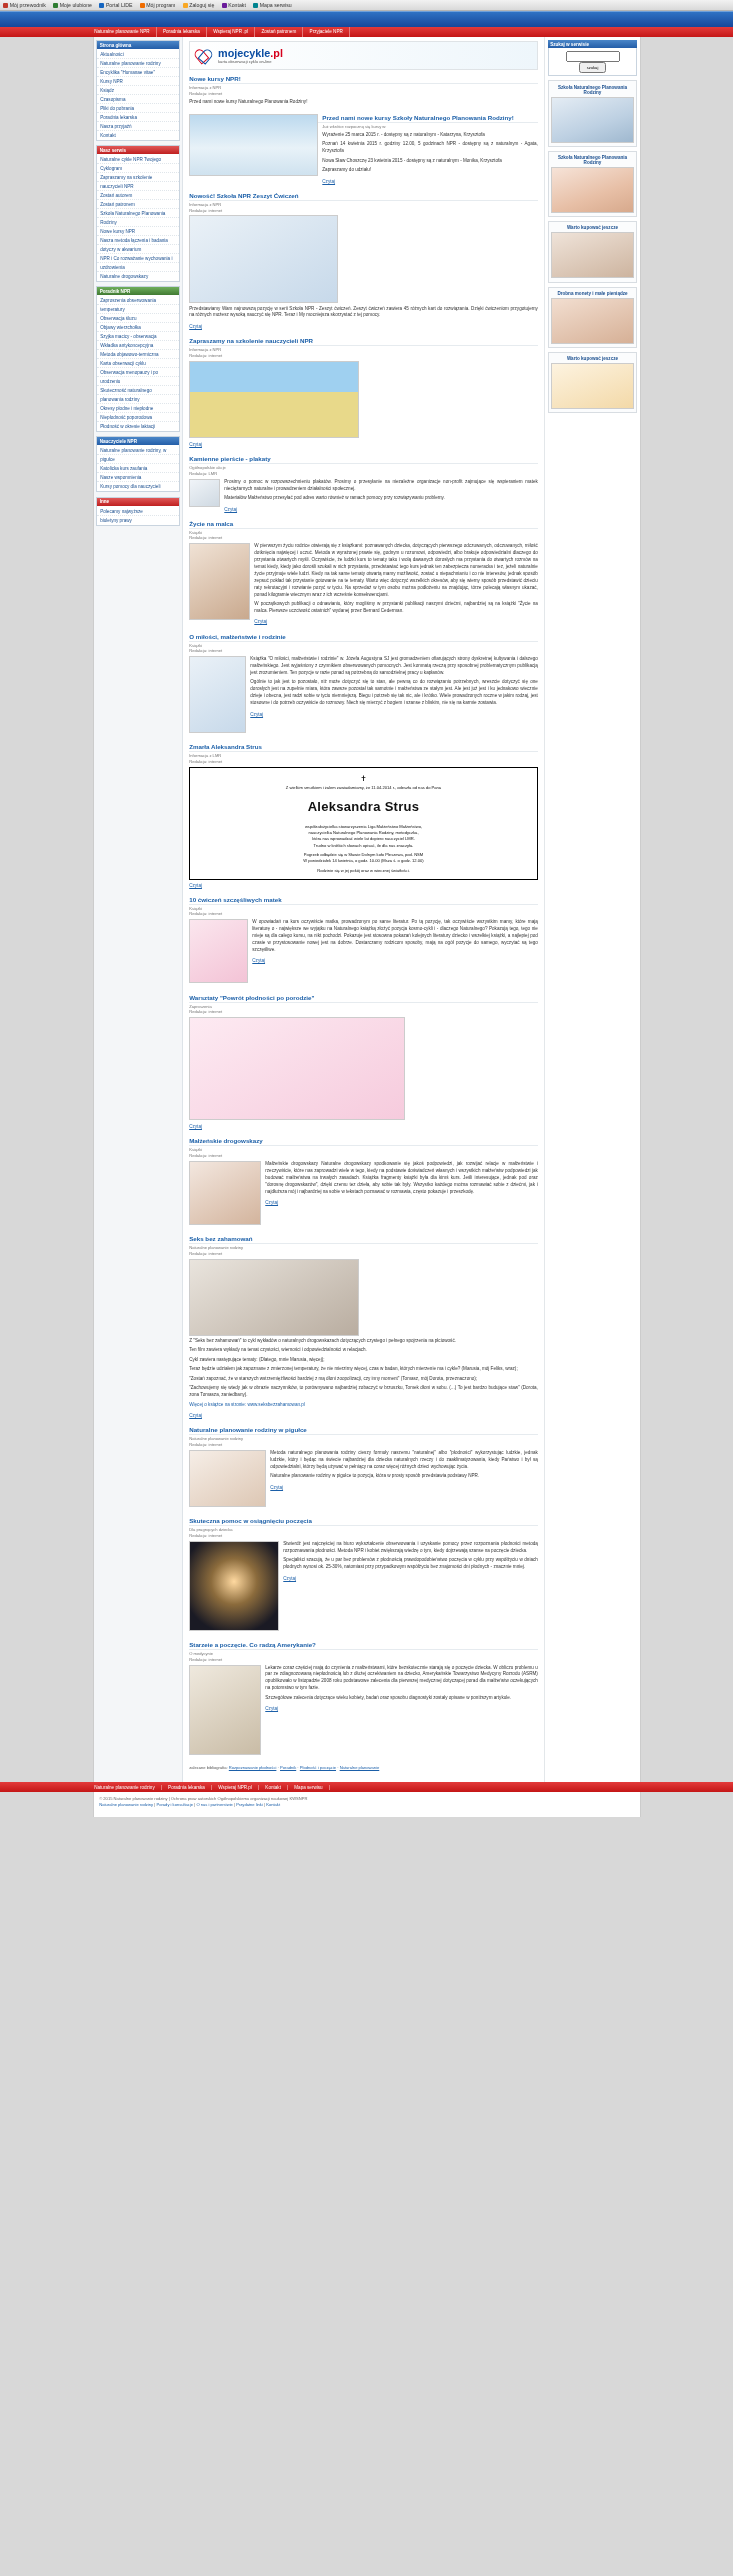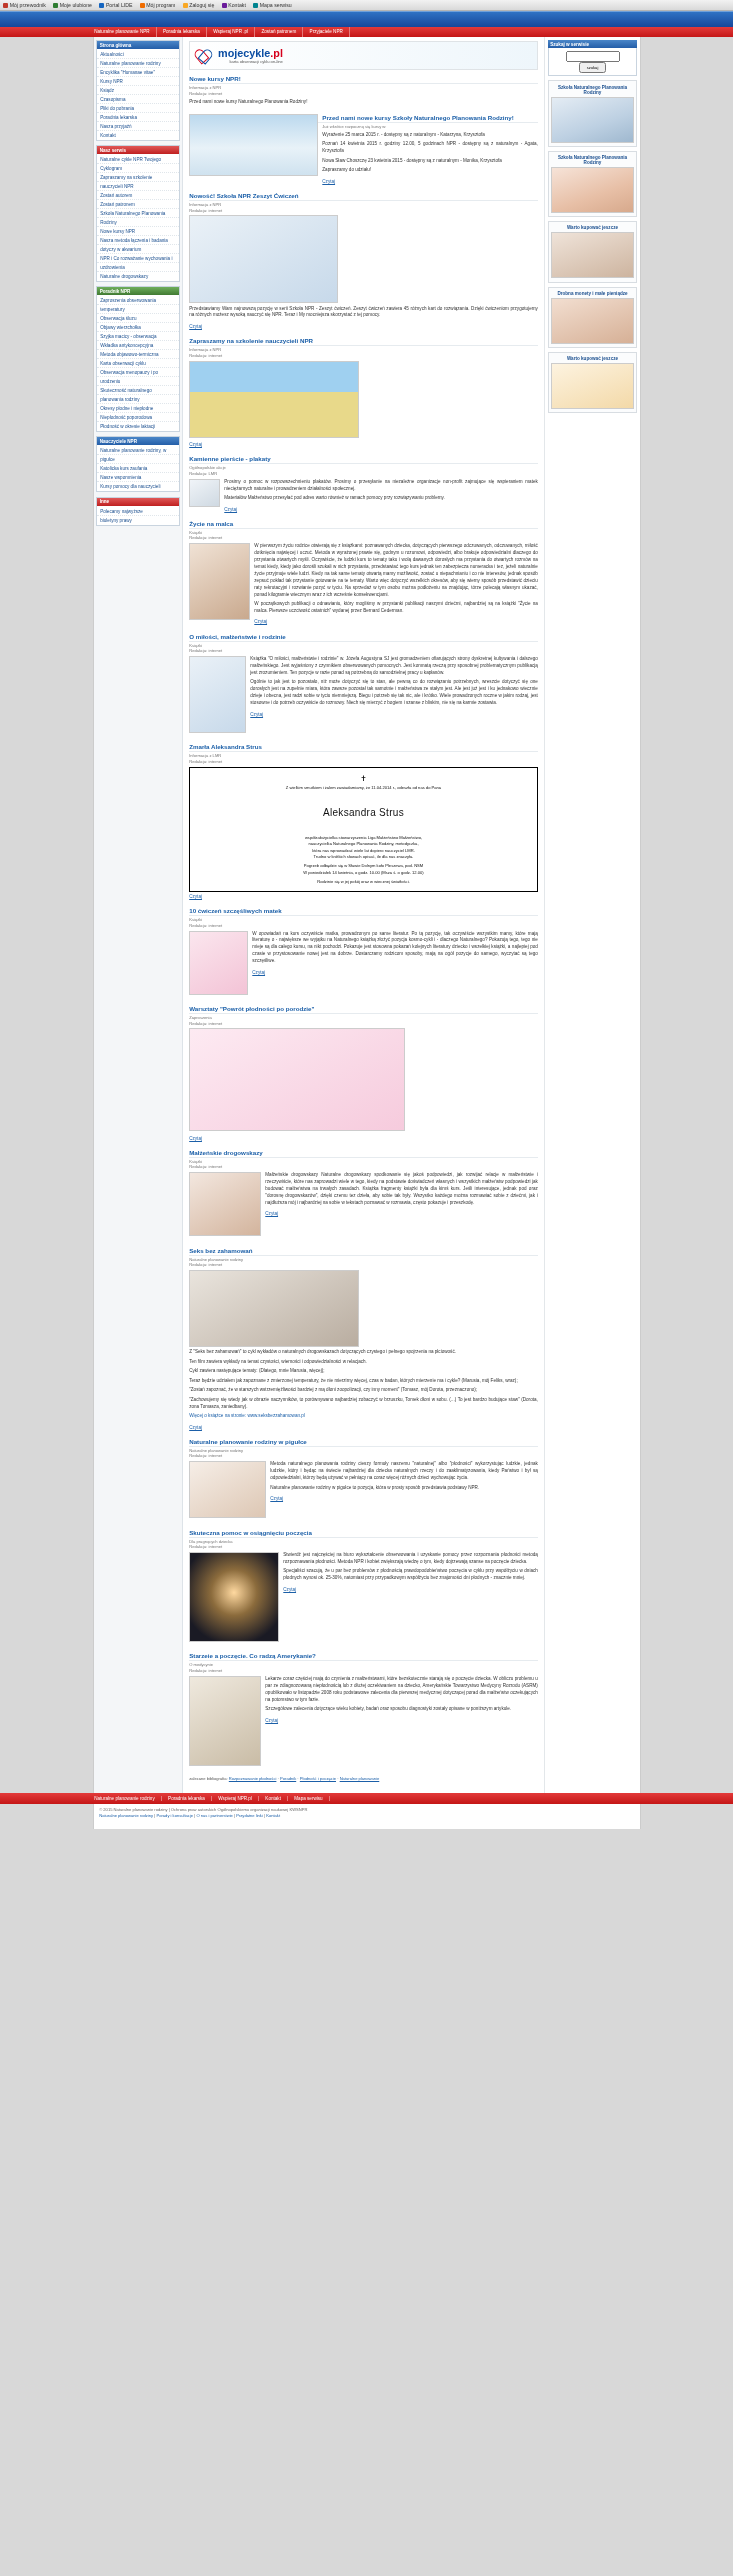--- a/index.html
+++ b/index.html
@@ -157,21 +157,20 @@
   .ph.family { background: linear-gradient(160deg,#e4ecf4,#bdd0e2 60%,#9fb8cf); }
   .ph.cyclo { background: linear-gradient(160deg,#fdf3e0,#f3d9a8); }
   .ph.mother { background: linear-gradient(160deg,#efe3d9,#cdb49f); }
   .ph.hands  { background: linear-gradient(160deg,#f2ded0,#d6b096); }
 
   
   .banner {
     border: 0.5px solid #dfe3e6; background: linear-gradient(90deg,#ffffff,#eef6fb);
     height: 29px; display: flex; align-items: center; padding: 0 5.2px; gap: 5.2px;
     margin-bottom: 5.2px;
-    text-align: right;
   }
   .banner .bh { width: 17.5px; height: 13.4px; position: relative; }
   .banner .bh:before, .banner .bh:after {
     content:""; position:absolute; width:7.7px; height:12px;
     border:1px solid #d6001c; border-radius:7.7px 7.7px 0 0;
   }
   .banner .bh:before { left:0.5px; transform: rotate(-40deg); }
   .banner .bh:after { left:5.2px; transform: rotate(40deg); border-color:#0b4da2; }
   .banner .bt1 { font-size: 10.8px; font-weight: bold; color:#0b4da2; }
   .banner .bt1 i { color:#d6001c; font-style: normal; }
@@ -203,21 +202,21 @@
   .ip-sex   { background: linear-gradient(150deg,#e9e4dd,#b9ada0); }
   .ip-holi  { background: linear-gradient(150deg,#f6eee7,#ddc7b4); }
   .ip-dark  { background: radial-gradient(circle at 50% 45%, #ffd9a0 0%, #8b6b3c 35%, #1a1a24 80%); }
   .ip-stat  { background: linear-gradient(150deg,#efe9de,#c9bca6); }
   .ip-ring  { background: linear-gradient(150deg,#f0f4f8,#cfd9e2); }
 
   .obit {
     border: 0.5px solid #000; padding: 5.2px 7.2px; text-align: center;
     font-size: 4.1px; line-height: 1.55; color:#111; background:#fff;
   }
-  .obit .big { font-size: 10px; font-weight: normal; margin: 14px 0; letter-spacing:0.3px; }
+  .obit .big { font-size: 13px; font-weight: bold; margin: 6px 0; letter-spacing:0.3px; }
   .obit .cross { font-size: 7.7px; }
 
   
   .footer-red {
     height: 10.3px; background: linear-gradient(#e33a3a,#c41616);
     display:flex; align-items:center; padding-left: 88px;
   }
   .footer-red a { color:#fff; font-size:4.6px; text-decoration:none; padding:0 6.2px; border-right:0.5px solid #e57878; }
   .footer-txt {
     width: 548px; margin: 0 auto; padding: 3.1px 5.2px 10.3px;

